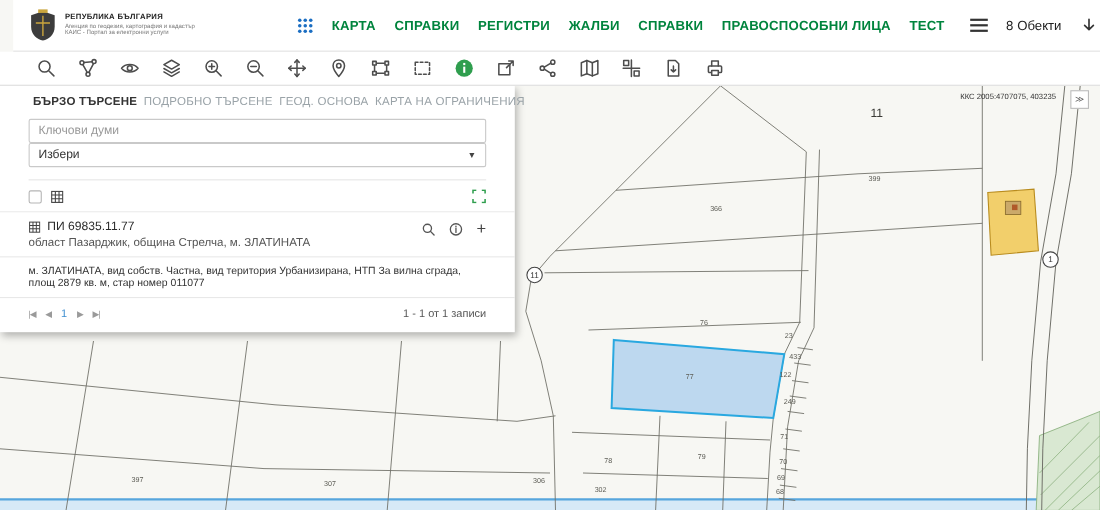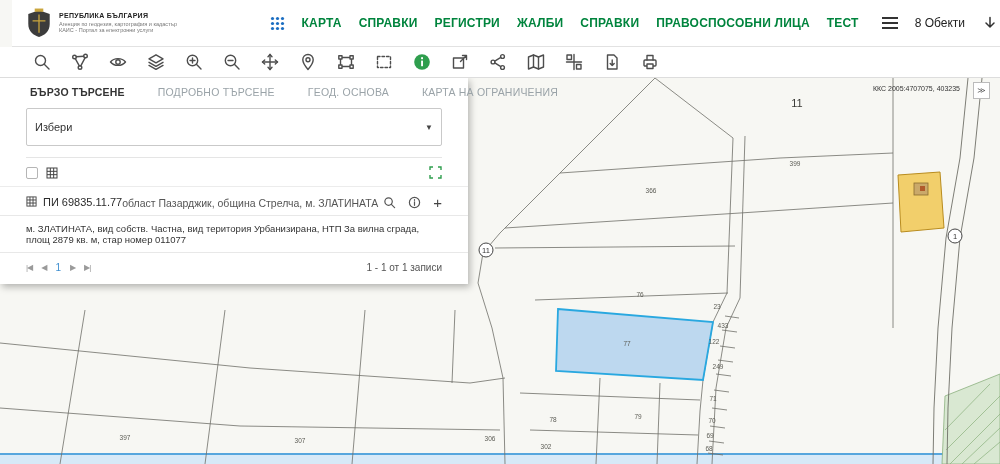--- a/index.html
+++ b/index.html
@@ -56,47 +56,47 @@
   .map-collapse {
     position:absolute; top:4px; right:10px; width:17px; height:17px; background:#fff;
     border:1px solid #bbb; font-size:8px; color:#555; display:flex; align-items:center; justify-content:center; cursor:pointer;
   }
 
   
   .panel {
     position:absolute; top:78px; left:0; width:468px; background:#fff;
     box-shadow:2px 3px 7px rgba(0,0,0,.28); z-index:20;
   }
-  .tabs { display:flex; gap:33px; padding:8px 30px 6px; align-items:center; }
+  .tabs { display:flex; gap:6px; padding:8px 30px 6px; align-items:center; }
   .tab { font-size:10.5px; color:#9aa3a8; cursor:pointer; white-space:nowrap; letter-spacing:.2px; }
   .tab.active { color:#333; font-weight:bold; }
   .panel-body { padding:4px 26px 0; }
   .kw-input {
     width:100%; height:22px; border:1px solid #c9c9c9; border-radius:2px;
     font-size:11px; padding:0 8px; color:#333; font-family:"Liberation Sans",sans-serif; outline:none;
   }
   .kw-input::placeholder { color:#999; }
   .geo-label { font-size:11px; color:#444; margin:9px 0 4px; }
   .select {
-    height:38px; border:1px solid #c9c9c9; border-radius:2px; background:#fff;
+    height:22px; border:1px solid #c9c9c9; border-radius:2px; background:#fff;
     display:flex; align-items:center; justify-content:space-between; padding:0 8px; cursor:pointer;
   }
   .select-value { font-size:11px; color:#333; }
   .select-caret { font-size:8px; color:#444; }
   .check-row { display:flex; align-items:center; margin-top:13px; font-size:10.5px; color:#555; }
   .checkbox { width:13px; height:13px; border:1px solid #b5b5b5; background:#fff; border-radius:2px; flex:0 0 auto; cursor:pointer; }
   .check-label { margin-left:6px; cursor:pointer; }
   .check2 { margin-left:58px; display:flex; align-items:center; }
   .search-btn { margin-left:auto; font-size:11px; color:#9cb0bf; cursor:pointer; padding-right:6px; }
   .divider { border-top:1px solid #e5e5e5; margin-top:11px; }
   .results-head { display:flex; align-items:center; gap:8px; padding:8px 26px 7px; }
   .checkbox.small { width:12px; height:12px; }
   .expand-ic { margin-left:auto; cursor:pointer; display:flex; }
   .result-item { border-top:1px solid #ececec; padding:7px 26px 6px; display:flex; }
-  .result-main { display:flex; flex-direction:row; }
+  .result-main { display:flex; flex-direction:column; }
   .result-id-row { display:flex; align-items:center; gap:6px; }
   .result-id { font-size:11px; color:#2b2b2b; }
   .result-loc { font-size:10.5px; color:#555; margin-top:3px; }
   .result-actions { margin-left:auto; display:flex; gap:12px; align-items:flex-start; padding-top:2px; }
   .ra { cursor:pointer; display:flex; }
   .ra path, .ra circle, .ra line { fill:none; stroke:#555; stroke-width:1.3; stroke-linecap:round; }
   .plus-ic { font-size:15px; color:#444; line-height:13px; cursor:pointer; font-weight:300; }
   .result-details { border-top:1px solid #e8e8e8; border-bottom:1px solid #e8e8e8; padding:7px 26px; font-size:9.5px; color:#333; }
   .pagination { display:flex; align-items:center; padding:9px 26px 11px; gap:9px; }
   .pg-btn { font-size:8px; color:#9a9a9a; cursor:pointer; letter-spacing:-1px; }
@@ -311,20 +311,21 @@
 </div>
 
 <div class="panel">
   <div class="tabs">
     <span class="tab active">БЪРЗО ТЪРСЕНЕ</span>
     <span class="tab">ПОДРОБНО ТЪРСЕНЕ</span>
     <span class="tab">ГЕОД. ОСНОВА</span>
     <span class="tab">КАРТА НА ОГРАНИЧЕНИЯ</span>
   </div>
   <div class="panel-body">
+    <input class="kw-input" type="text" placeholder="Ключови думи" style="">
     <div class="select">
       <span class="select-value">Избери</span>
       <span class="select-caret">▼</span>
     </div>
     <div class="divider"></div>
   </div>
 
   <div class="results-head">
     <span class="checkbox small"></span>
     <svg class="grid-glyph" width="12" height="12" viewBox="0 0 12 12">

